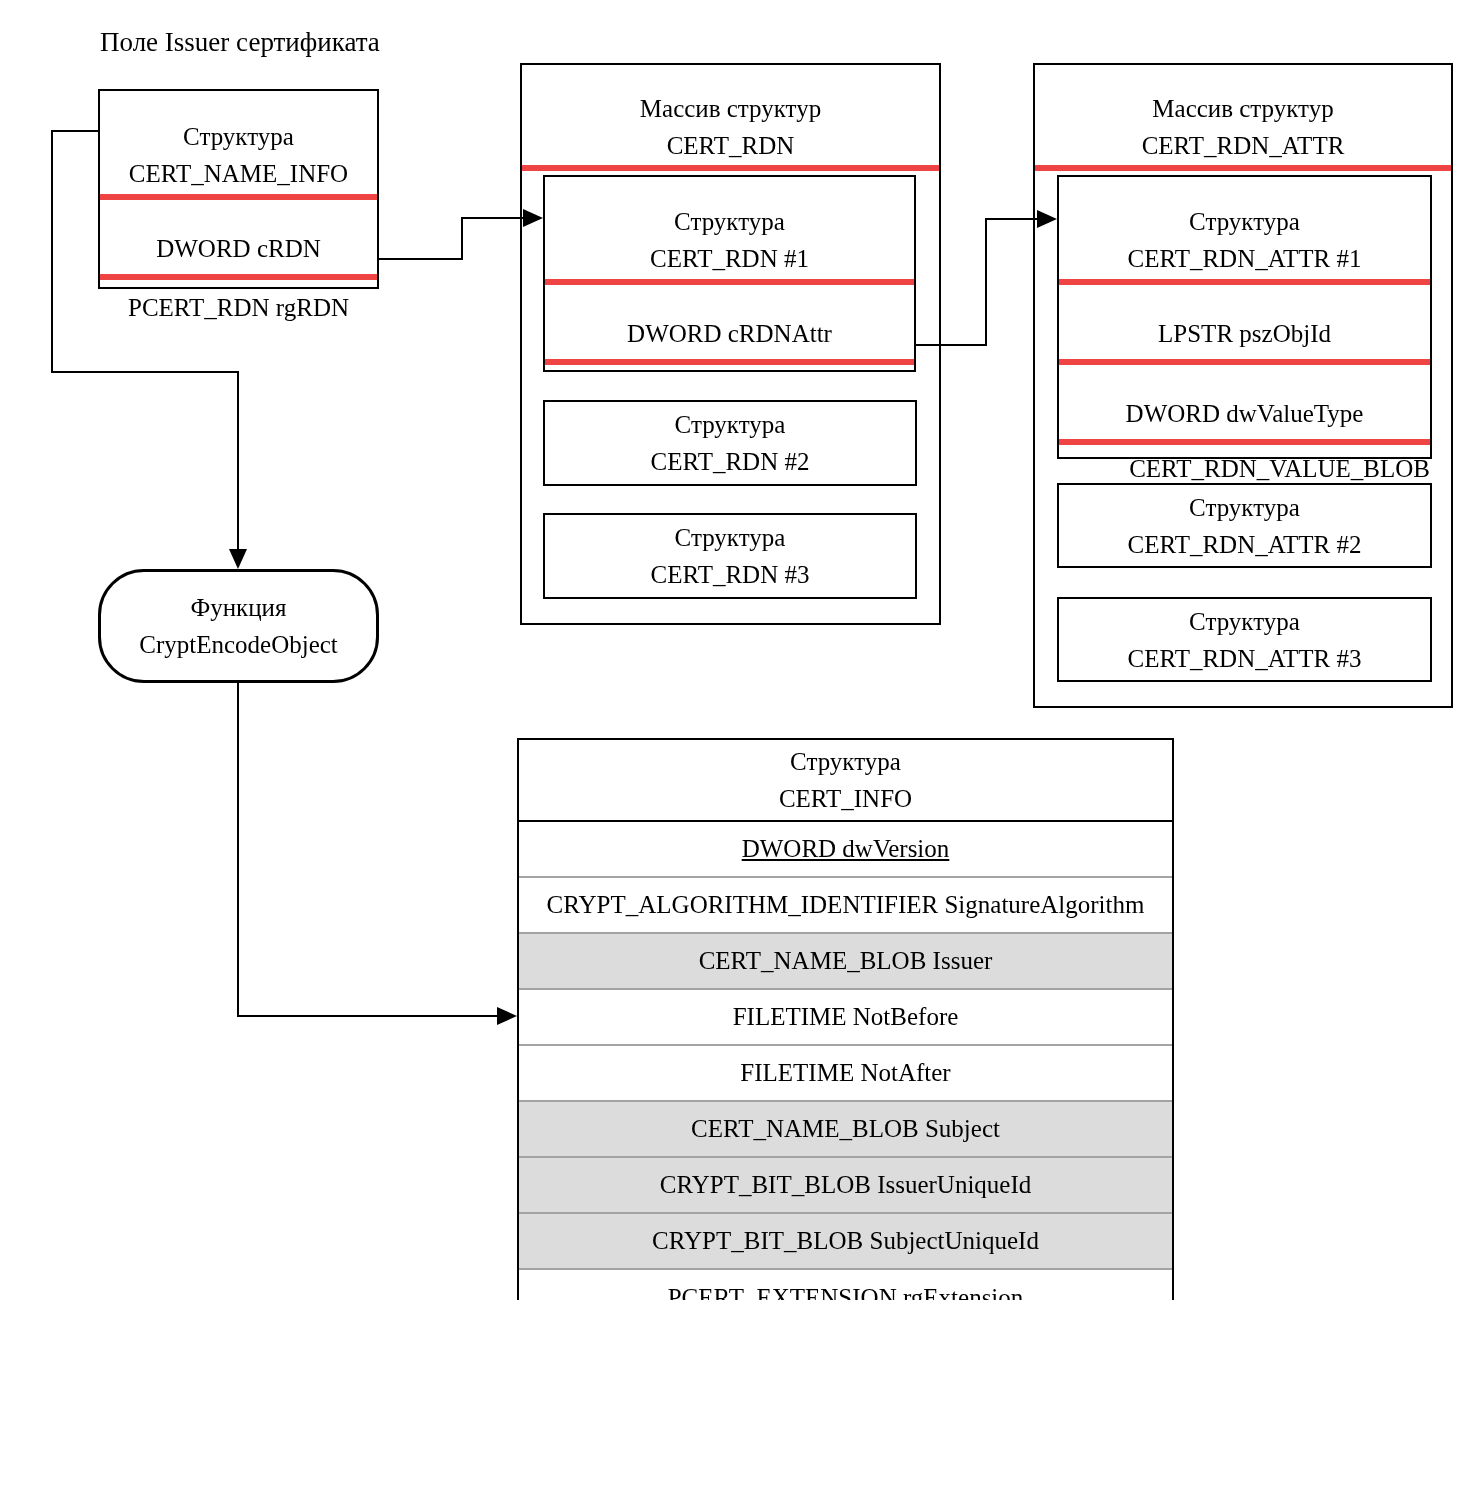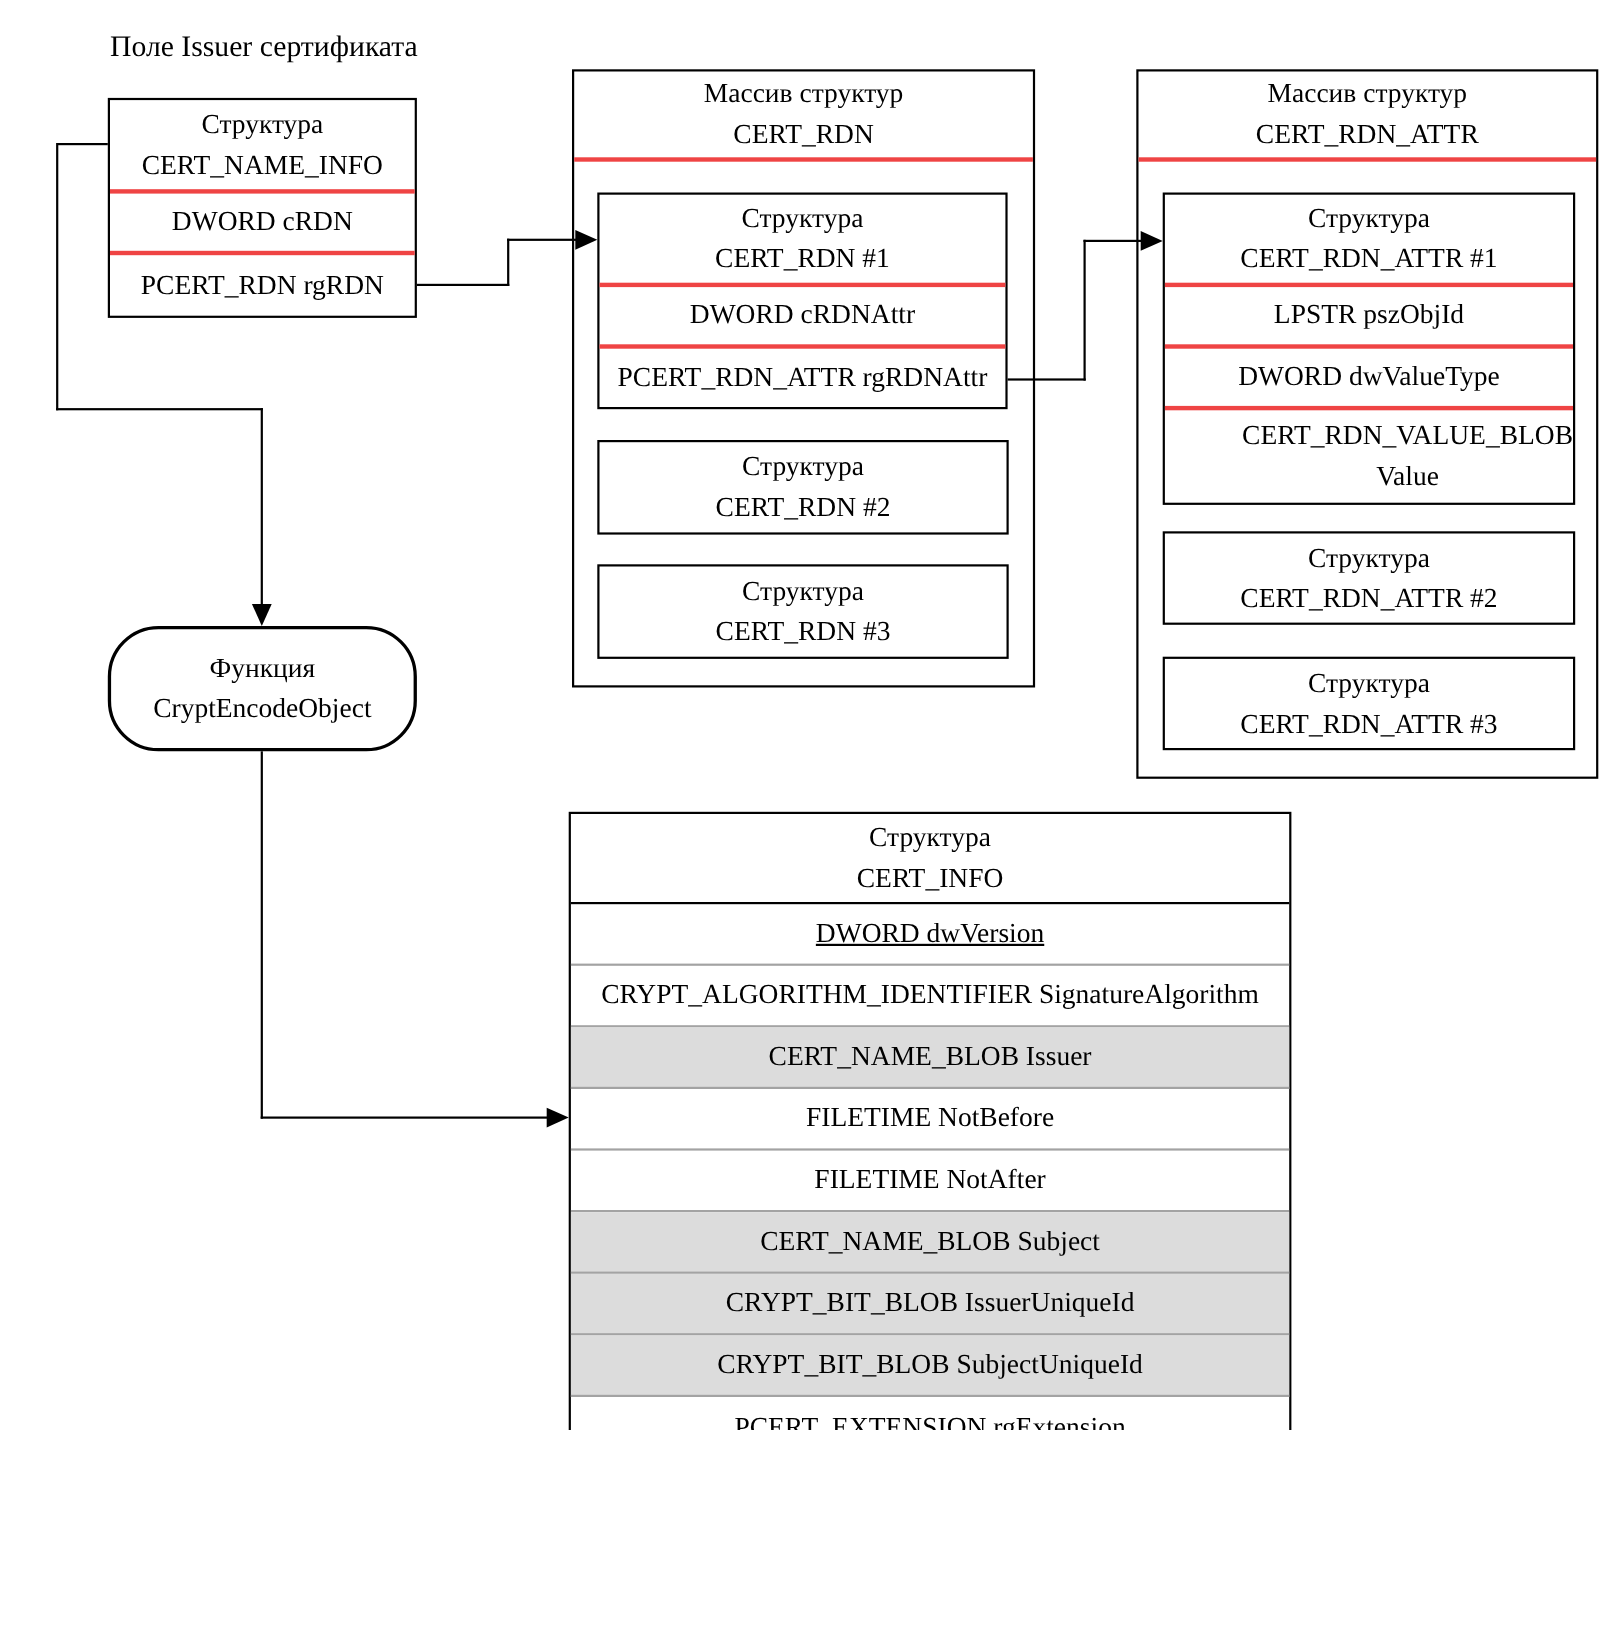--- a/index.html
+++ b/index.html
@@ -5,21 +5,21 @@
   * { box-sizing: border-box; }
   html, body { margin: 0; padding: 0; background: #ffffff; }
   body { font-family: "Liberation Serif", "DejaVu Serif", serif; color: #000; }
   .canvas { position: relative; width: 1458px; height: 1300px; background: #fff; overflow: hidden; }
 
   .title { position: absolute; font-size: 27px; white-space: nowrap; }
 
   .box { position: absolute; border: 2px solid #000; background: #fff; }
   .cell { display: flex; align-items: center; justify-content: center;
           text-align: center; font-size: 25px; white-space: nowrap; }
-  .divb { border-bottom: 4px solid #ef4444; }
+  .divb { border-bottom: 6px solid #ef4444; margin-top: 24px; }
   .two-line { line-height: 37px; }
 
   
   .trow { height: 56px; border-bottom: 2px solid #a3a3a3; }
   .trow:last-child { border-bottom: none; }
   .thdr { height: 82px; border-bottom: 2px solid #000; }
   .shaded { background: var(--shaded, #dcdcdc); }
   .underline { text-decoration: underline; }
 
   
@@ -62,21 +62,20 @@
   </div>
 
   <div class="box" style="left:543px; top:175px; width:373px; height:197px;">
     <div class="cell divb two-line" style="height:84px;">
       <div>
         <div>Структура</div>
         <div>CERT_RDN #1</div>
       </div>
     </div>
     <div class="cell divb" style="height:56px;">DWORD cRDNAttr</div>
-    <div class="cell" style="height:53px;">PCERT_RDN_ATTR rgRDNAttr</div>
   </div>
 
   <div class="box cell two-line" style="left:543px; top:400px; width:374px; height:86px;">
     <div>
       <div>Структура</div>
       <div>CERT_RDN #2</div>
     </div>
   </div>
 
   <div class="box cell two-line" style="left:543px; top:513px; width:374px; height:86px;">

